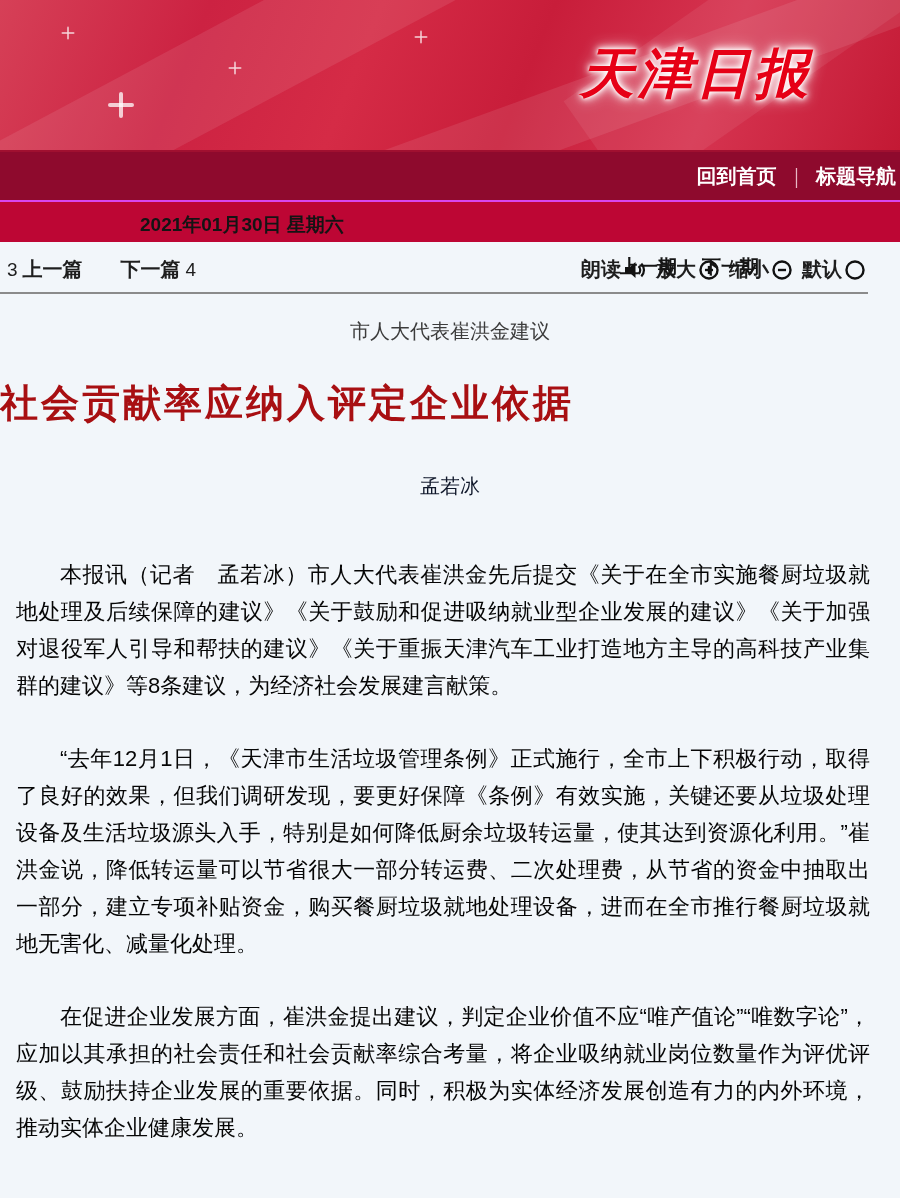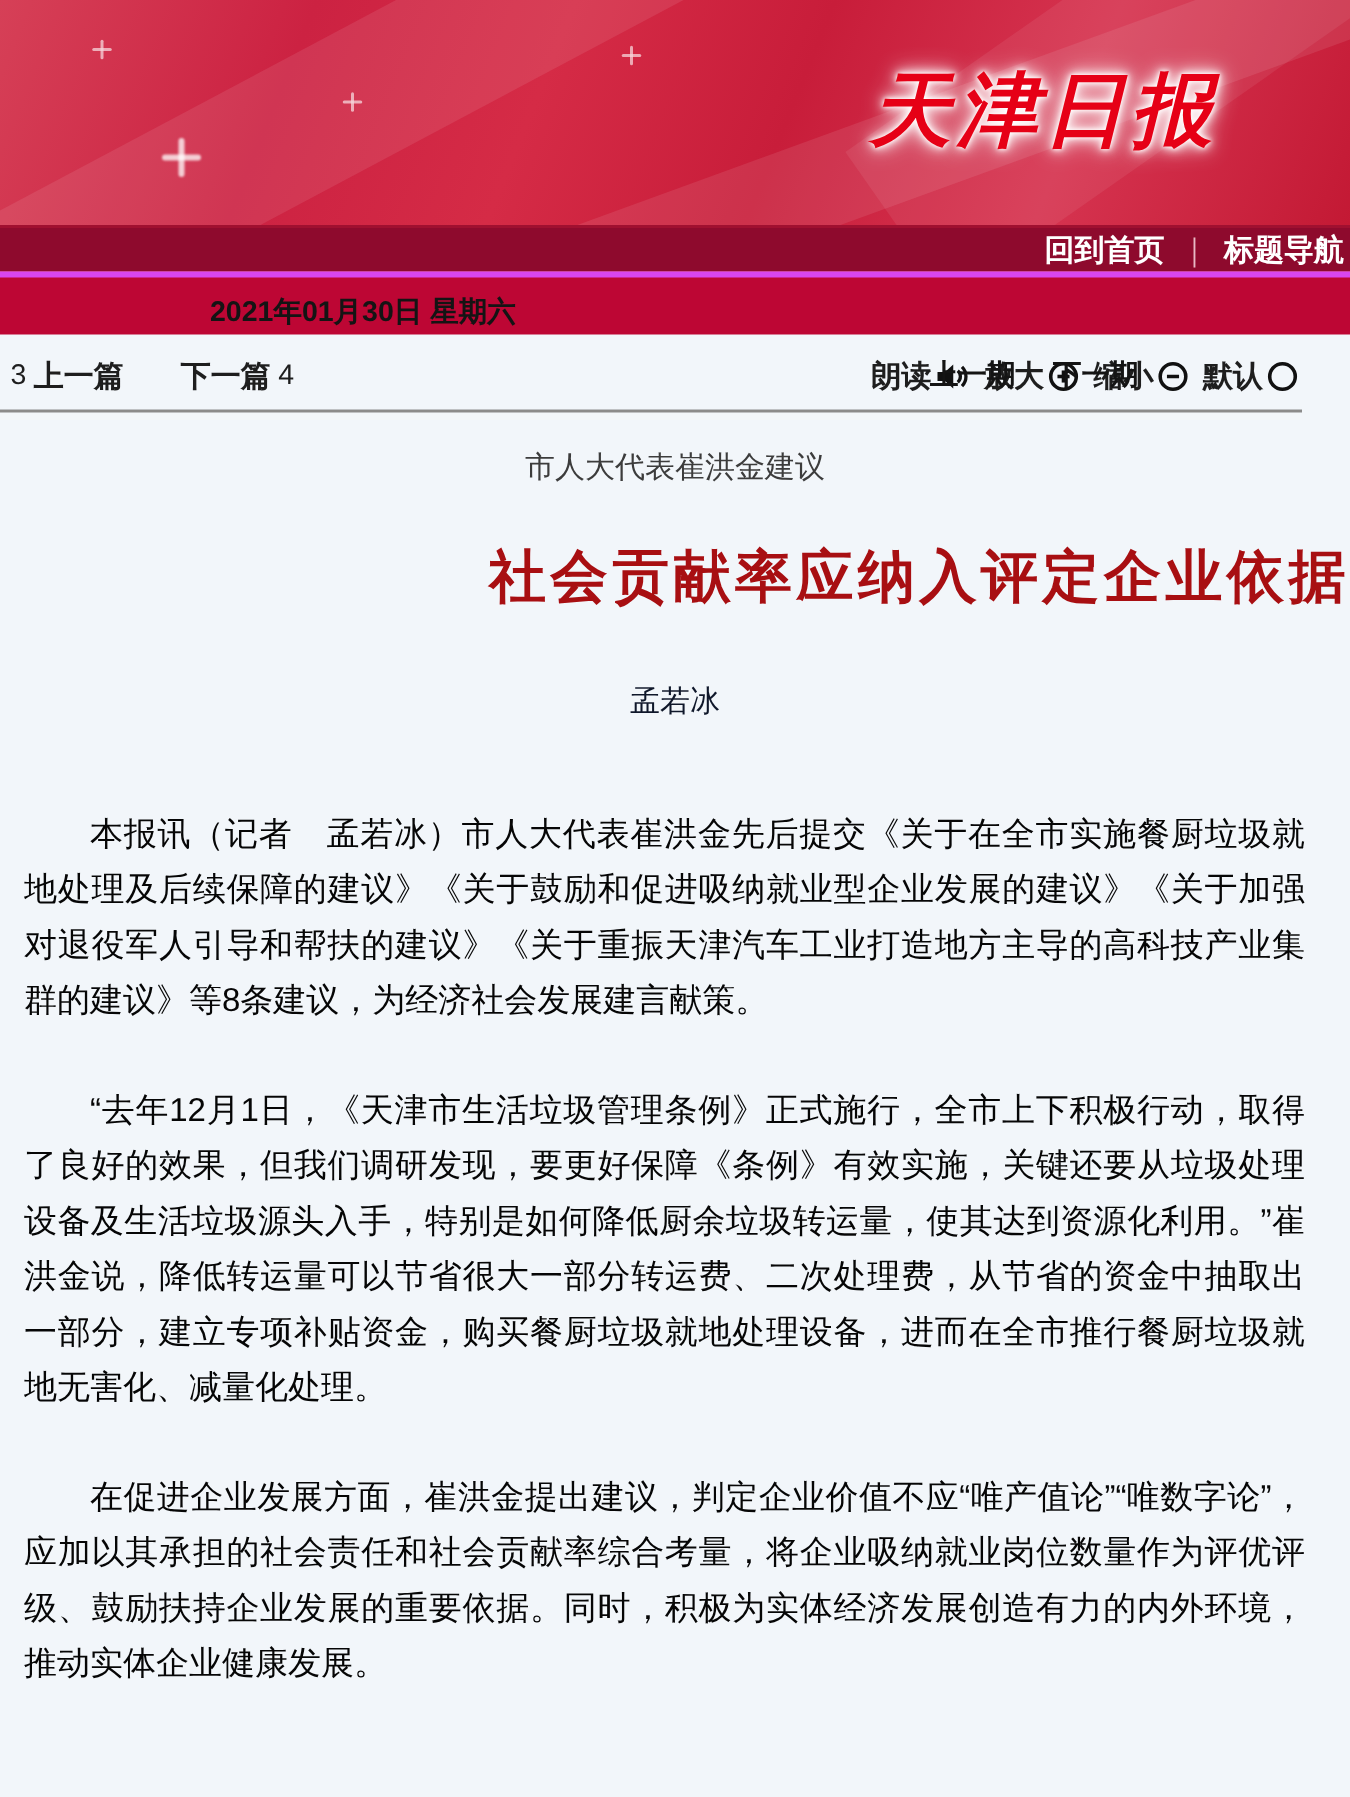--- a/index.html
+++ b/index.html
@@ -61,21 +61,21 @@
     letter-spacing: 4px;
     color: #e60016;
     text-shadow:
       0 0 3px #ffffff, 0 0 6px #ffffff,
       0 0 10px #ffffff, 0 0 16px rgba(255,255,255,0.9);
     white-space: nowrap;
   }
 
   
   .navbar {
-    height: 29px;
+    height: 48px;
     background: #8e0a2d;
     display: flex;
     justify-content: flex-end;
     align-items: center;
     padding-right: 4px;
     font-size: 20px;
     font-weight: bold;
     color: #ffffff;
   }
   .navbar a {
@@ -83,21 +83,21 @@
     text-decoration: none;
     cursor: pointer;
   }
   .nav-sep { margin: 0 10px; font-weight: normal; color: #e8b8c4; }
 
   
   .datebar {
     position: relative;
     height: 42px;
     background: #bd0634;
-    border-top: 4px solid #d946ef;
+    border-top: 2px solid #d946ef;
     font-size: 19px;
     font-weight: bold;
     color: #141414;
   }
   .datebar .date {
     position: absolute;
     left: 140px;
     top: 10px;
     white-space: nowrap;
   }
@@ -127,21 +127,21 @@
 
   
   .article { padding-top: 21px; }
   .kicker {
     text-align: center;
     font-size: 20px;
     line-height: 32px;
     color: #3c3c3c;
   }
   .headline {
-    text-align: right;
+    text-align: left;
     font-size: 38px;
     font-weight: bold;
     letter-spacing: 3px;
     color: #a80f12;
     margin-top: 31px;
     white-space: nowrap;
   }
   .author {
     text-align: center;
     font-size: 20px;

